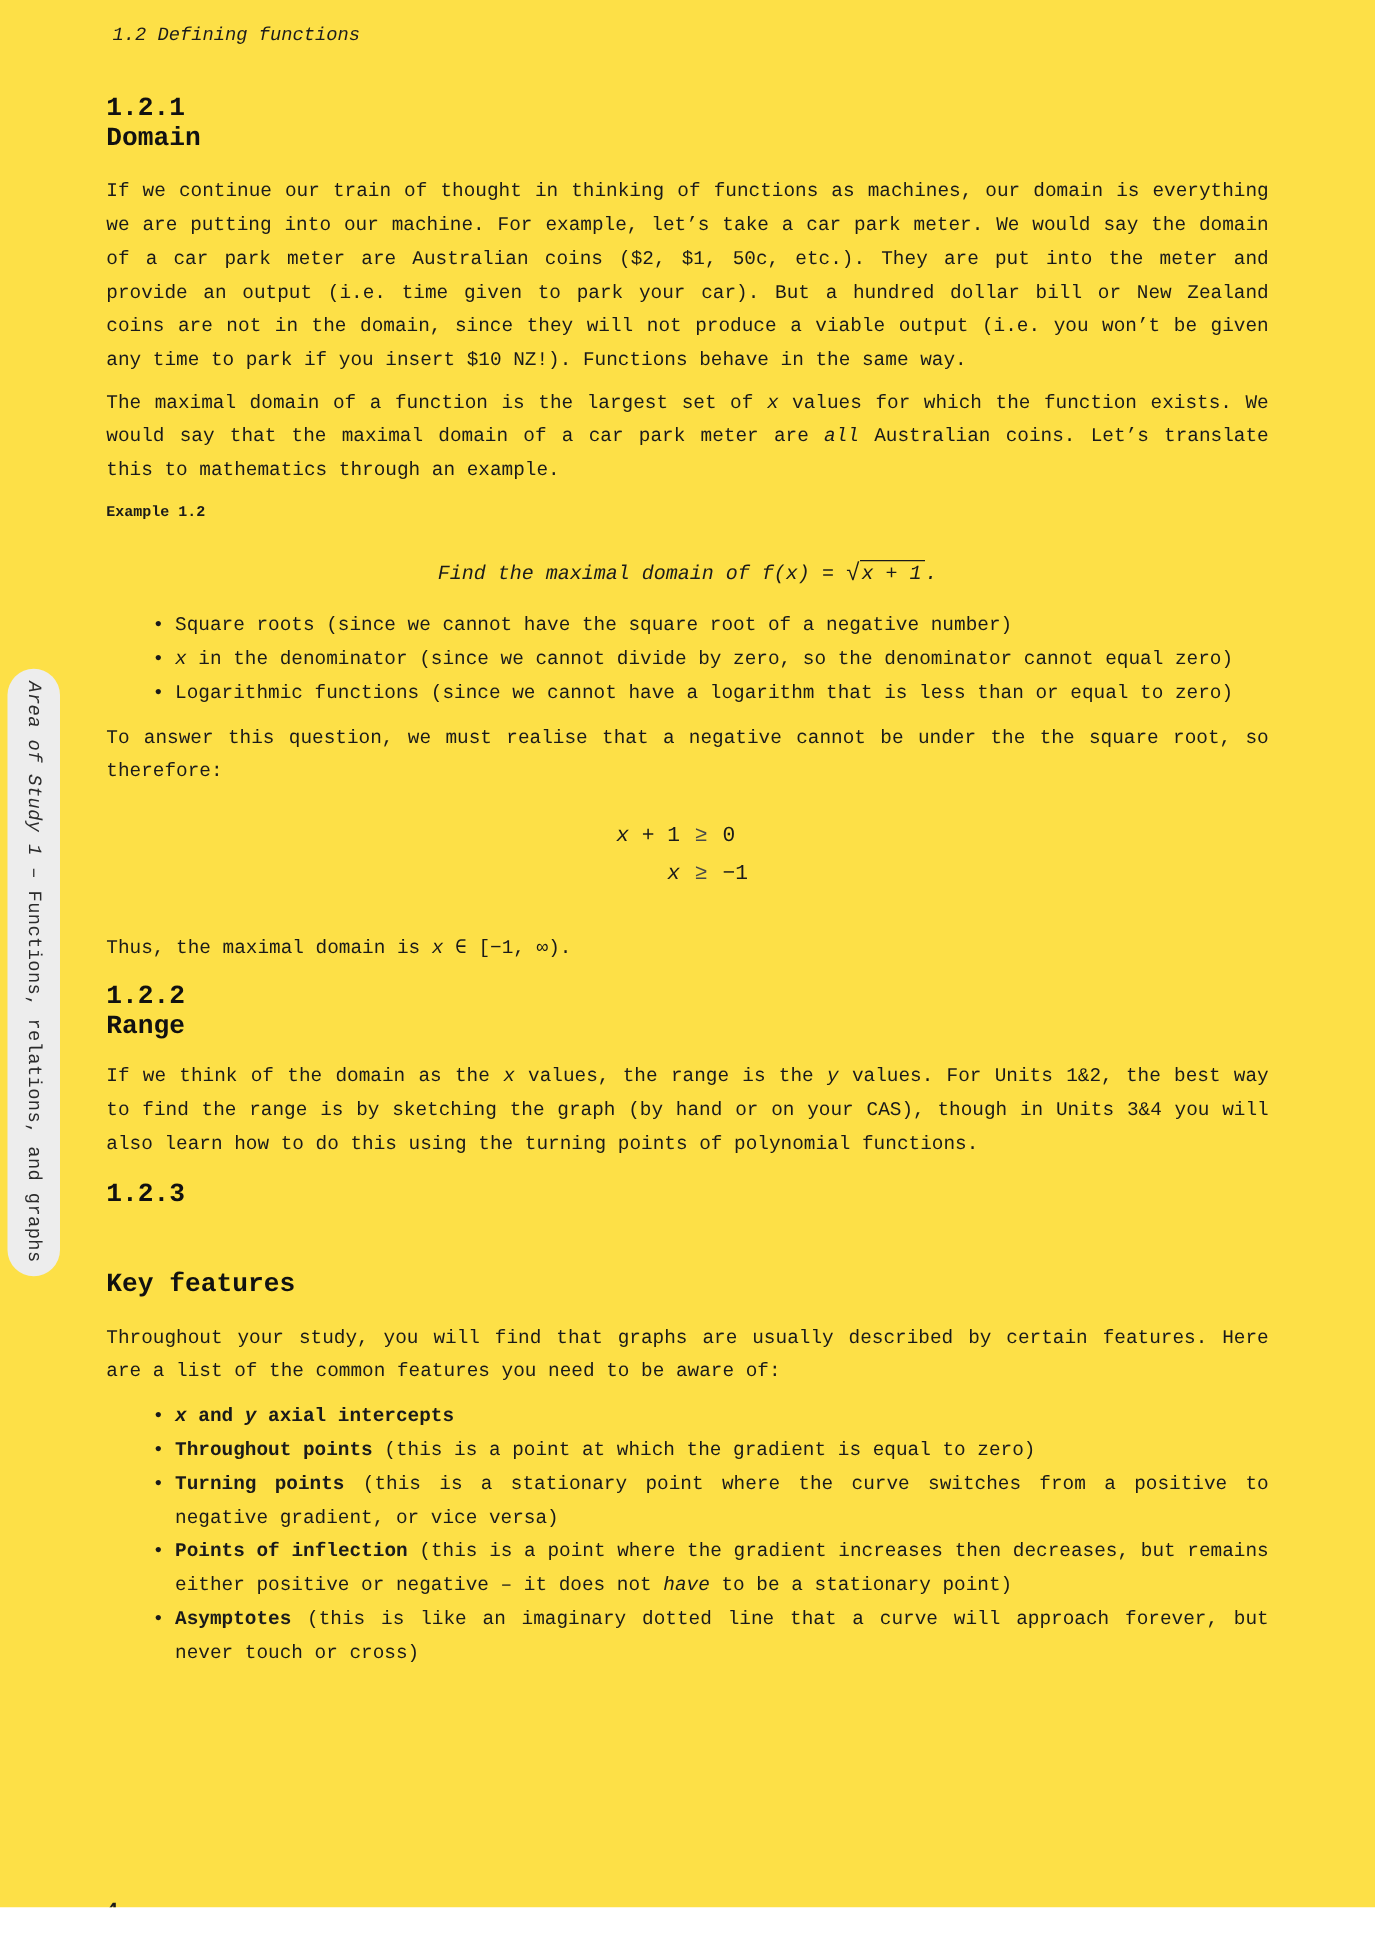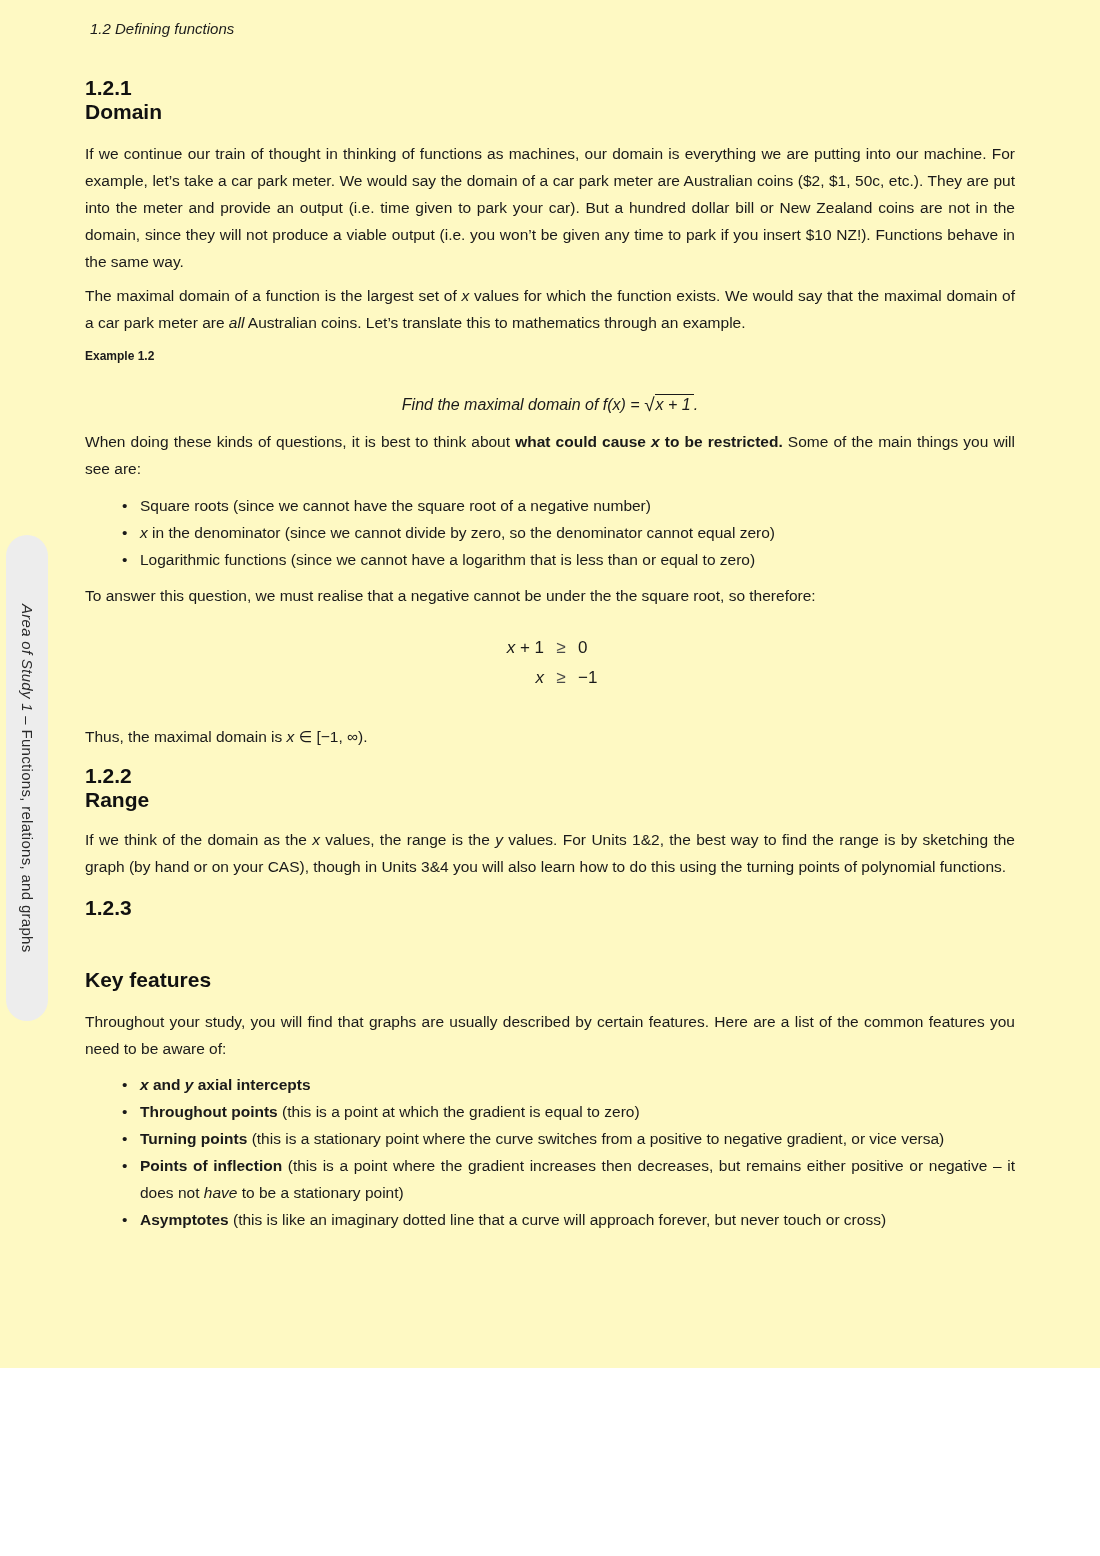--- a/index.html
+++ b/index.html
@@ -1,22 +1,22 @@
 <!DOCTYPE html>
 <html><head>
 <meta charset="utf-8">
 <style>
   html, body { margin: 0; padding: 0; background: #ffffff; }
   .page {
     position: relative;
     width: 1100px;
-    height: 1368px;
-    background: #fef9c3;
+    height: 1526px;
+    background: #fde047;
     color: #1a1a1a;
-    font-family: Liberation Sans, sans-serif;
+    font-family: Liberation Mono, monospace;
     overflow: hidden;
   }
   .breadcrumb {
     margin: 18px 0 0 90px;
     font-size: 15px;
     font-style: italic;
     line-height: 22px;
     color: #1c1c1c;
   }
   .content {
@@ -140,21 +140,20 @@
 
     <p class="p-intro">If we continue our train of thought in thinking of functions as machines, our domain is everything we are putting into our machine. For example, let’s take a car park meter. We would say the domain of a car park meter are Australian coins ($2, $1, 50c, etc.). They are put into the meter and provide an output (i.e. time given to park your car). But a hundred dollar bill or New Zealand coins are not in the domain, since they will not produce a viable output (i.e. you won’t be given any time to park if you insert $10 NZ!). Functions behave in the same way.</p>
 
 
     <p class="p-maximal"><span>The maximal domain of a function is the largest set of </span><span class="it">x</span><span> values for which the function exists. We would say that the maximal domain of a car park meter are </span><span class="it">all</span><span> Australian coins. Let’s translate this to mathematics through an example.</span></p>
 
     <div class="example-label">Example 1.2</div>
 
     <div class="example-q"><span class="it">Find the maximal domain of f(x) = </span><span class="sqrt"><span class="sqrt-rad">√</span><span class="radicand">x + 1</span></span><span class="it">.</span></div>
 
-    <p class="p-when"><span>When doing these kinds of questions, it is best to think about </span><span class="bd">what could cause </span><span class="bdi">x</span><span class="bd"> to be restricted.</span><span> Some of the main things you will see are:</span></p>
 
     <div class="bullet-list">
       <div class="bullet-item">
         <span class="bullet-marker">•</span>
         <span class="bullet-text">Square roots (since we cannot have the square root of a negative number)</span>
       </div>
       <div class="bullet-item">
         <span class="bullet-marker">•</span>
         <span class="bullet-text"><span class="it">x</span><span> in the denominator (since we cannot divide by zero, so the denominator cannot equal zero)</span></span>
       </div>

